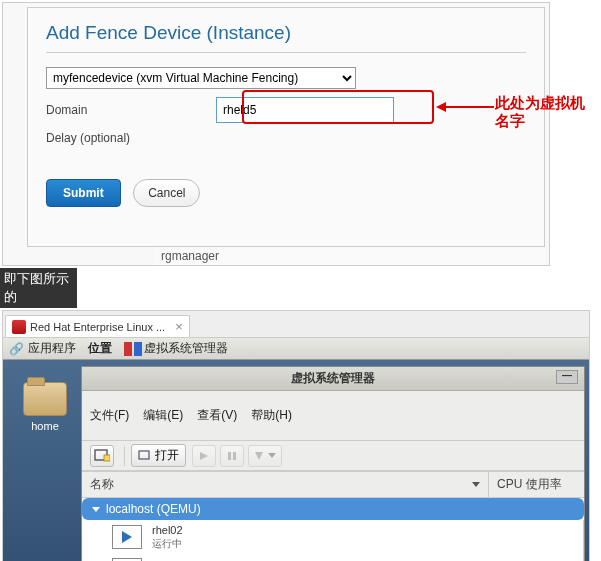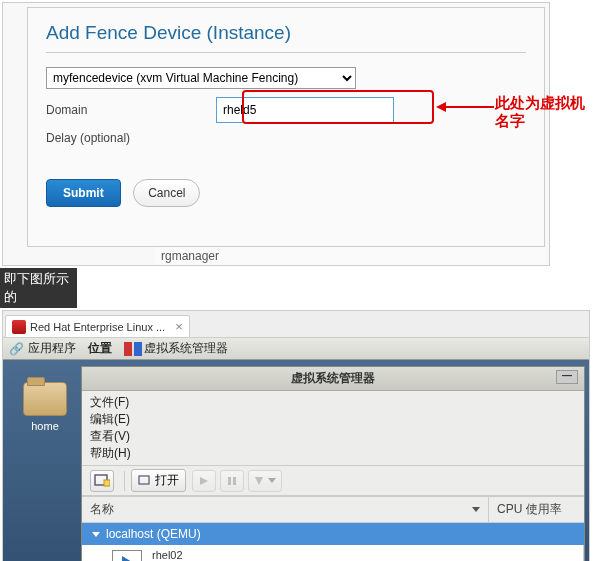--- a/index.html
+++ b/index.html
@@ -29,32 +29,32 @@
 .vm-icon { width: 18px; height: 14px; margin-right: 2px; display: inline-block; position: relative; }
 .vm-icon::before { content:""; position:absolute; left:0; width:8px; height:14px; background:#c33; }
 .vm-icon::after { content:""; position:absolute; right:0; width:8px; height:14px; background:#36c; }
 .desktop { background: linear-gradient(#4b6c8f,#2f4d6e); padding: 14px 10px 0 10px; height: 242px; position: relative; }
 .home { position: absolute; left: 18px; top: 22px; text-align: center; color: #fff; font-size: 11px; width: 48px; }
 .folder { width: 44px; height: 34px; background: linear-gradient(#e6cfa2,#c9a86a); border-radius: 4px; border: 1px solid #a8875a; margin: 0 auto 4px auto; position: relative; }
 .folder::before { content:""; position:absolute; top:-6px; left:3px; width:16px; height:7px; background:#c9a86a; border:1px solid #a8875a; border-radius:2px 2px 0 0; }
 .window { position: absolute; left: 78px; top: 6px; right: 4px; bottom: 0; background: #ededeb; border: 1px solid #8a8a84; display: flex; flex-direction: column; }
 .win-title { background: linear-gradient(#dcdcd6,#c9c9c2); display: flex; align-items: center; padding: 3px 6px; font-size: 12px; font-weight: bold; color: #333; justify-content: center; position: relative; border-bottom: 1px solid #aaa; }
 .win-min { position: absolute; right: 6px; top: 3px; width: 22px; height: 14px; background: #ccc; border: 1px solid #999; font-size: 10px; line-height: 10px; text-align: center; color: #333; cursor: pointer; }
-.win-menu { display: flex; padding: 3px 8px; font-size: 12px; color: #222; background: #ededeb; flex-direction: column; }
+.win-menu { display: flex; padding: 16px 8px; font-size: 12px; color: #222; background: #ededeb; }
 .win-menu span { margin-right: 14px; }
 .toolbar { display: flex; align-items: center; padding: 3px 8px; border-top: 1px solid #ccc; border-bottom: 1px solid #ccc; background: #ededeb; }
 .tb-btn { width: 24px; height: 22px; border: 1px solid #bbb; border-radius: 3px; margin-right: 4px; display: flex; align-items: center; justify-content: center; background: linear-gradient(#fff,#e6e6e6); cursor: pointer; }
 .tb-btn svg { display: block; }
 .tb-open { display: flex; align-items: center; border: 1px solid #bbb; border-radius: 3px; padding: 2px 6px; margin-right: 6px; font-size: 12px; background: linear-gradient(#fff,#e6e6e6); cursor: pointer; }
 .tb-sep { width: 1px; height: 20px; background: #ccc; margin: 0 6px; }
 .list-head { display: flex; background: #ededeb; border-top: 1px solid #ccc; border-bottom: 1px solid #ccc; font-size: 12px; color: #444; }
 .lh-name { flex: 1; padding: 4px 8px; border-right: 1px solid #ccc; display: flex; align-items: center; justify-content: space-between; }
 .lh-cpu { width: 95px; padding: 4px 8px; }
 .list-body { background: #fff; flex: 1; overflow: hidden; }
-.host-row { background: #4a90d9; color: #fff; font-size: 12px; padding: 4px 10px; display: flex; align-items: center; }
+.host-row { background: #4a90d9; color: #fff; font-size: 12px; padding: 4px 10px; display: flex; align-items: center; border-radius: 6px; }
 .tri { display: inline-block; width: 0; height: 0; border-top: 5px solid #fff; border-left: 4px solid transparent; border-right: 4px solid transparent; margin-right: 6px; }
 .vm-row { display: flex; align-items: center; padding: 4px 8px 4px 30px; border-right: 1px solid #ccc; }
 .vm-thumb { width: 30px; height: 24px; border: 1px solid #888; background: #fff; margin-right: 10px; display: flex; align-items: center; justify-content: center; }
 .play-tri { width: 0; height: 0; border-left: 10px solid #2a6fb8; border-top: 6px solid transparent; border-bottom: 6px solid transparent; }
 .vm-info { font-size: 11px; color: #333; line-height: 13px; }
 .vm-info .st { color: #666; font-size: 10px; }
 .chev { display:inline-block; width:0; height:0; border-top:5px solid #555; border-left:4px solid transparent; border-right:4px solid transparent; margin-left:4px; vertical-align: middle;}
 </style>
 </head>
 <body>

